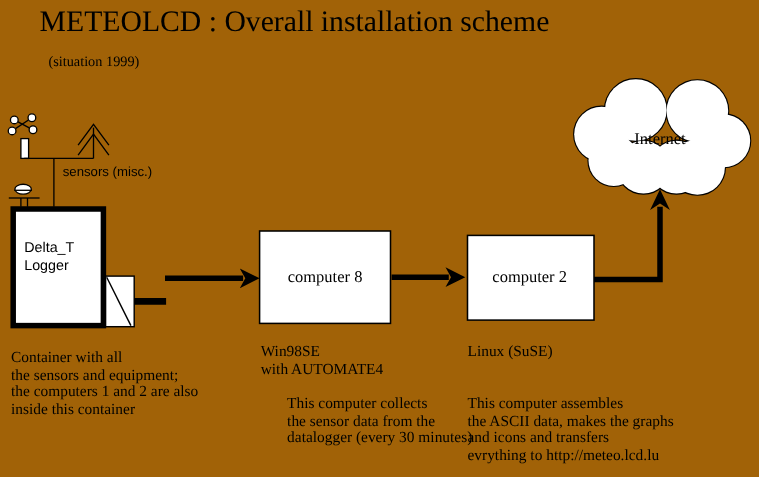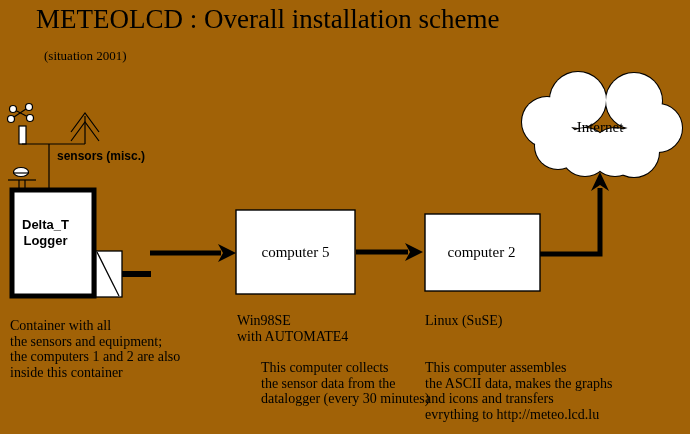--- a/index.html
+++ b/index.html
@@ -14,21 +14,21 @@
     left:36px; top:4px;
     font-size:27px; font-weight:400;
     white-space:nowrap;
   }
   #subtitle {
     left:44px; top:48px;
     font-size:13px;
   }
   .boldlabel {
     font-family:"Liberation Sans","DejaVu Sans",sans-serif;
-    font-weight:bold; font-size:12px;text-align:center;
+    font-weight:normal; font-size:12px;
   }
   #sensors-label { left:57px; top:149px; white-space:nowrap; }
   #logger-label {
     left:22px; top:217px; font-size:13px; line-height:16px;
     white-space:pre-line;
   }
   .box-label {
     display:flex; align-items:center; justify-content:center;
     font-size:15px;
   }
@@ -129,28 +129,28 @@
         <circle cx="634" cy="152" r="25"></circle>
         <circle cx="615" cy="152" r="24"></circle>
         <circle cx="585" cy="152" r="24"></circle>
         <circle cx="558" cy="146" r="23"></circle>
       </g>
     </g>
   </svg>
 
   <div id="title" class="abs">METEOLCD : Overall installation scheme</div>
 
-  <div id="subtitle" class="abs">(situation 2001)</div>
+  <div id="subtitle" class="abs">(situation 1999)</div>
 
   <div id="sensors-label" class="abs boldlabel">sensors (misc.)</div>
 
   <div id="logger-label" class="abs boldlabel">Delta_T
 Logger</div>
 
-  <div id="computer1-label" class="abs box-label">computer 5</div>
+  <div id="computer1-label" class="abs box-label">computer 8</div>
 
   <div id="computer2-label" class="abs box-label">computer 2</div>
 
   <div id="internet-label" class="abs">Internet</div>
 
   <div id="note-container" class="abs note">Container with all
 the sensors and equipment;
 the computers 1 and 2 are also
 inside this container</div>
 

